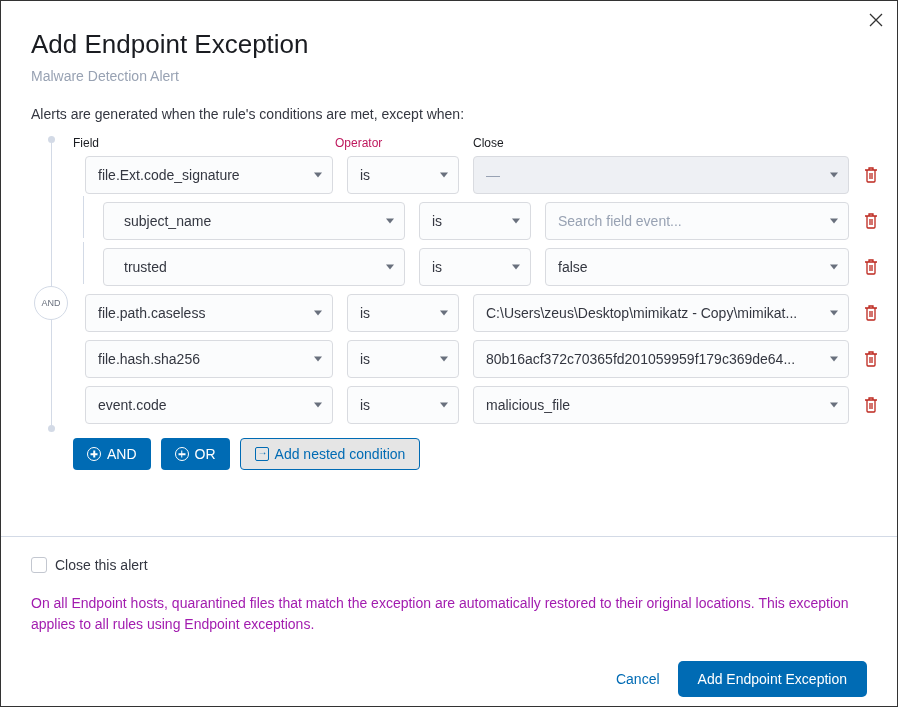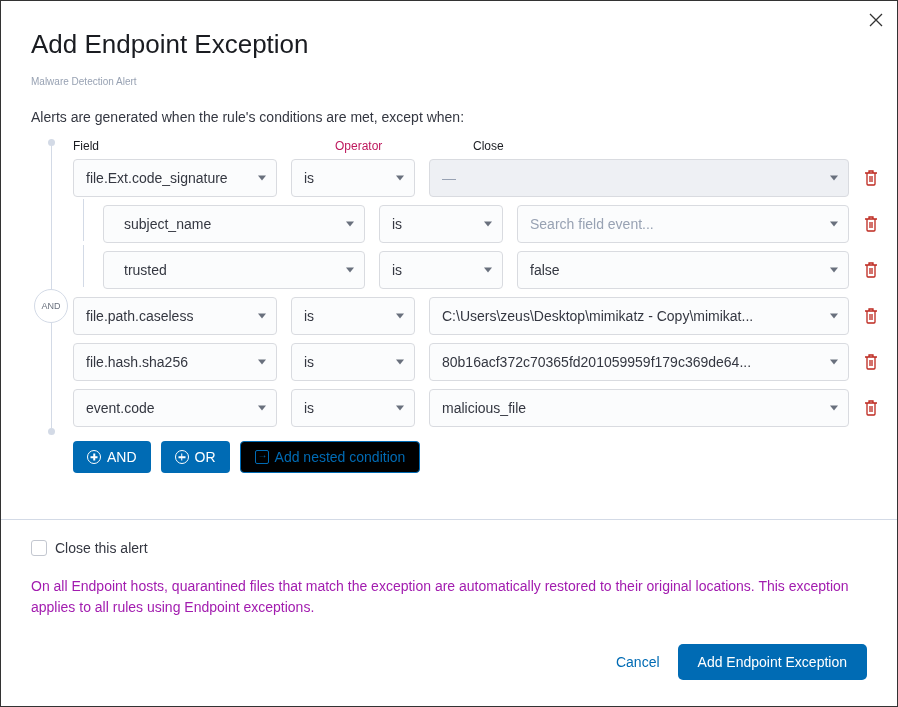--- a/index.html
+++ b/index.html
@@ -1,21 +1,21 @@
 <!DOCTYPE html>
 <html><head>
 <meta charset="utf-8">
 <style>
 * { box-sizing: border-box; margin: 0; padding: 0; }
 body { font-family: -apple-system, BlinkMacSystemFont, "Segoe UI", Helvetica, Arial, sans-serif; background: #fff; width: 898px; height: 707px; position: relative; border: 1px solid #333; overflow: hidden; }
 .modal { width: 100%; height: 100%; display: flex; flex-direction: column; }
 .close-x { position: absolute; top: 12px; right: 14px; cursor: pointer; color: #333; font-size: 14px; }
 .header { padding: 28px 30px 10px 30px; }
 .title { font-size: 26px; font-weight: 400; color: #1a1c21; }
-.subtitle { font-size: 10px; color: #98a2b3; margin-top: 16px; }
+.subtitle { font-size: 14px; color: #98a2b3; margin-top: 8px; }
 .scroll-area { flex: 1; overflow-y: scroll; padding: 0 18px 0 30px; position: relative; }
 .scroll-area::-webkit-scrollbar { width: 14px; }
 .scroll-area::-webkit-scrollbar-track { background: #f5f5f5; }
 .scroll-area::-webkit-scrollbar-thumb { background: #c1c1c1; border: 3px solid #f5f5f5; border-radius: 7px; }
 .scroll-area::-webkit-scrollbar-button { height: 14px; background: #f5f5f5; }
 .intro { font-size: 14px; color: #343741; margin: 12px 0 14px 0; }
 .cond-block { display: flex; align-items: stretch; }
 .gutter { width: 42px; position: relative; flex-shrink: 0; }
 .gutter-line { position: absolute; left: 20px; top: 4px; bottom: 4px; width: 1px; background: #d3dae6; }
 .gutter-dot-top { position: absolute; left: 17px; top: 0; width: 7px; height: 7px; border-radius: 50%; background: #d3dae6; }
@@ -25,38 +25,38 @@
 .col-headers { display: flex; gap: 14px; margin-bottom: 6px; align-items: center; }
 .col-headers .hf { width: 248px; font-size: 12px; color: #1a1c21; }
 .col-headers .ho { width: 124px; font-size: 12px; color: #be185d; }
 .col-headers .hv { flex: 1; font-size: 12px; color: #1a1c21; }
 .row { display: flex; gap: 14px; margin-bottom: 8px; align-items: center; }
 .row.nested { padding-left: 30px; position: relative; }
 .nest-line { position: absolute; left: 10px; top: -6px; bottom: 2px; width: 1px; background: #d3dae6; }
 .sel { position: relative; height: 38px; border: 1px solid #d9dbe0; border-radius: 4px; background: #fbfcfd; display: flex; align-items: center; padding: 0 30px 0 12px; font-size: 14px; color: #343741; cursor: pointer; }
 .sel.placeholder { color: #98a2b3; }
 .sel.disabled { background: #eef0f4; color: #98a2b3; }
-.sel.q1 { width: 204px; }
-.sel.q1n { width: 262px; padding-left: 20px; }
-.sel.q2 { width: 124px; }
+.sel.q1 { width: 248px; margin-left: 12px; }
+.sel.q1n { width: 302px; padding-left: 20px; }
+.sel.q2 { width: 112px; }
 .sel.q3 { flex: 1; }
 .caret { position: absolute; right: 10px; top: 50%; transform: translateY(-50%); width: 0; height: 0; border-left: 4px solid transparent; border-right: 4px solid transparent; border-top: 5px solid #69707d; }
 .trash { width: 16px; height: 18px; flex-shrink: 0; cursor: pointer; display: flex; align-items: center; justify-content: center; }
 .trash svg { width: 14px; height: 16px; fill: none; stroke: #bd271e; stroke-width: 1.3; }
 .btns { display: flex; gap: 10px; margin-top: 6px; padding-left: 42px; }
 .btn { height: 32px; padding: 0 14px; border-radius: 4px; font-size: 14px; display: inline-flex; align-items: center; gap: 6px; cursor: pointer; border: none; }
 .btn-blue { background: #006bb4; color: #fff; }
-.btn-outline { background: #000000; color: #006bb4; border: 1px solid #006bb4; }
+.btn-outline { background: #e5e5e5; color: #006bb4; border: 1px solid #006bb4; }
 .plus-circle { width: 14px; height: 14px; border: 1.5px solid currentColor; border-radius: 50%; position: relative; display: inline-block; }
 .plus-circle::before { content: ''; position: absolute; left: 50%; top: 50%; width: 7px; height: 1.5px; background: currentColor; transform: translate(-50%,-50%); }
 .plus-circle::after { content: ''; position: absolute; left: 50%; top: 50%; width: 1.5px; height: 7px; background: currentColor; transform: translate(-50%,-50%); }
 .nest-icon { width: 14px; height: 14px; border: 1.5px solid currentColor; border-radius: 2px; position: relative; }
 .nest-icon::before { content: '→'; position: absolute; top: -2px; left: 2px; font-size: 10px; }
 .divider { height: 1px; background: #d3dae6; margin: 0; }
-.footer-area { padding: 20px 30px 26px 30px; }
+.footer-area { padding: 20px 30px 9px 30px; }
 .chk-row { display: flex; align-items: center; gap: 8px; font-size: 14px; color: #343741; margin-bottom: 14px; }
 .chk-row.dim { color: #98a2b3; }
 .chk { width: 16px; height: 16px; border: 1px solid #c3c7d0; border-radius: 3px; flex-shrink: 0; cursor: pointer; }
 .chk.dim { background: #eef0f4; border-color: #d3dae6; }
 .helper { font-size: 14px; color: #a21caf; line-height: 1.5; margin: 20px 0 26px 0; }
 .actions { display: flex; justify-content: flex-end; gap: 18px; align-items: center; }
 .link-btn { background: none; border: none; color: #006bb4; font-size: 14px; cursor: pointer; }
 .primary-btn { background: #006bb4; color: #fff; border: none; padding: 10px 20px; border-radius: 5px; font-size: 14px; cursor: pointer; }
 .trunc { white-space: nowrap; overflow: hidden; text-overflow: ellipsis; }
 </style>

